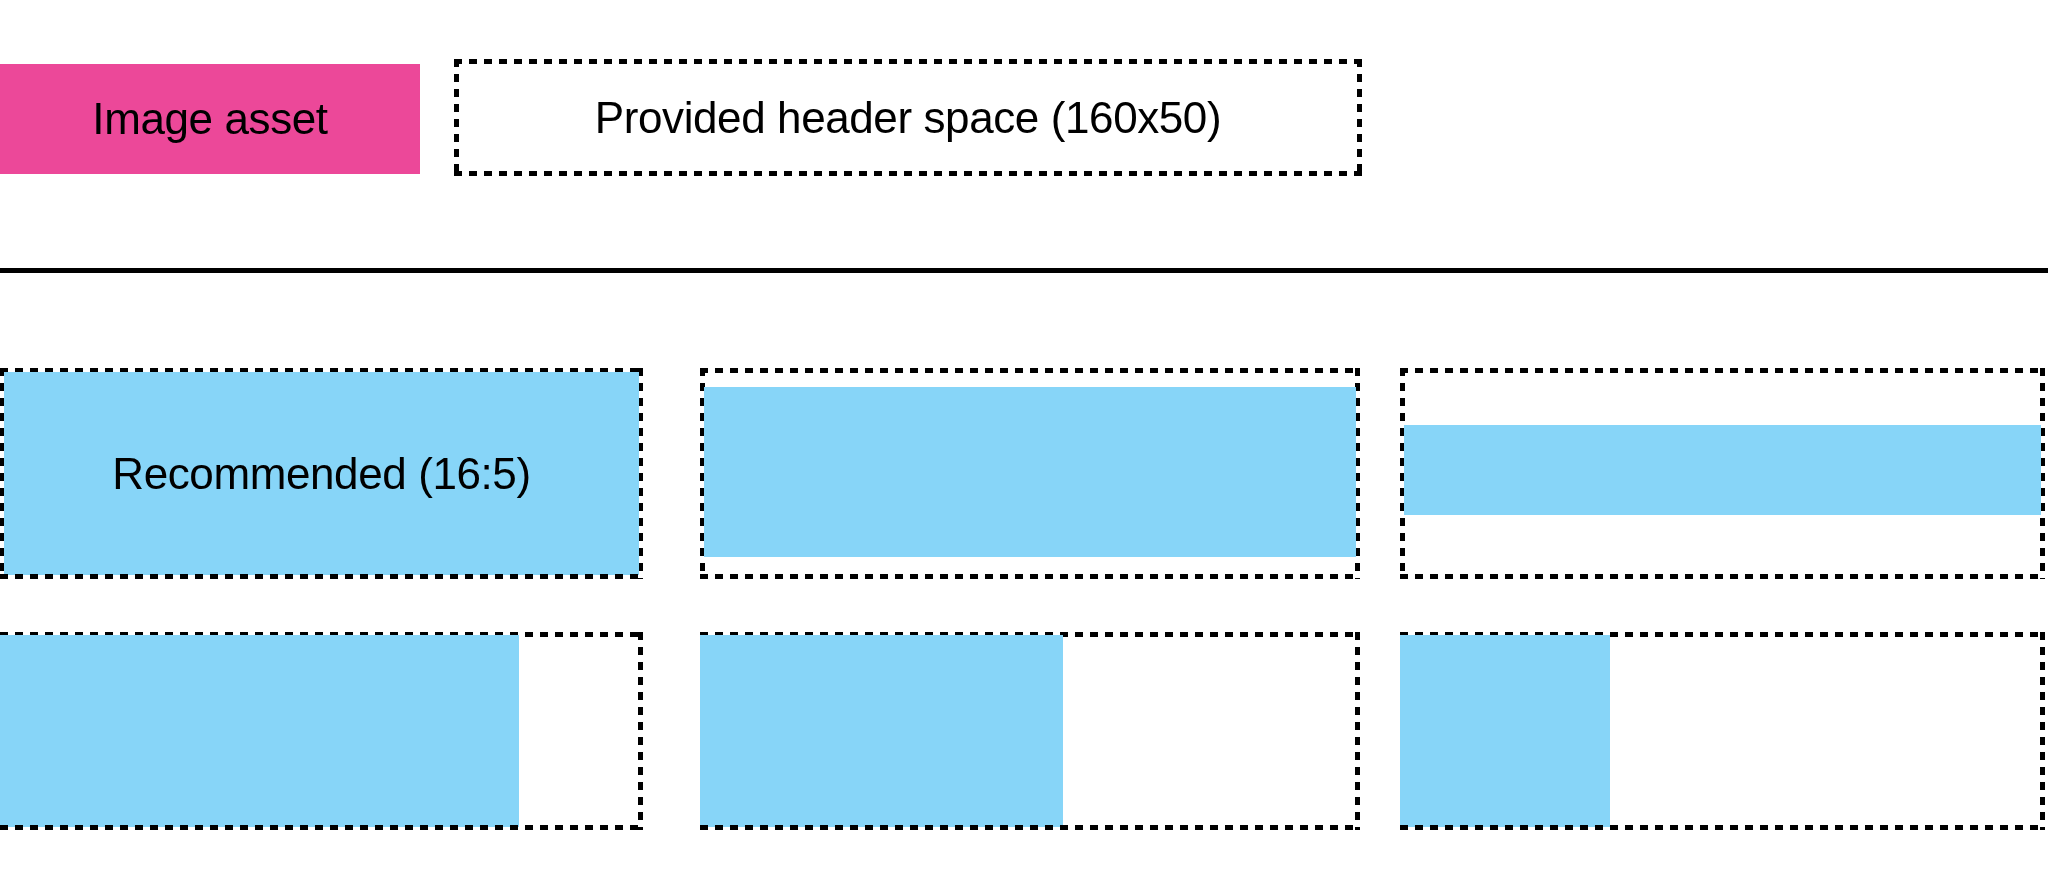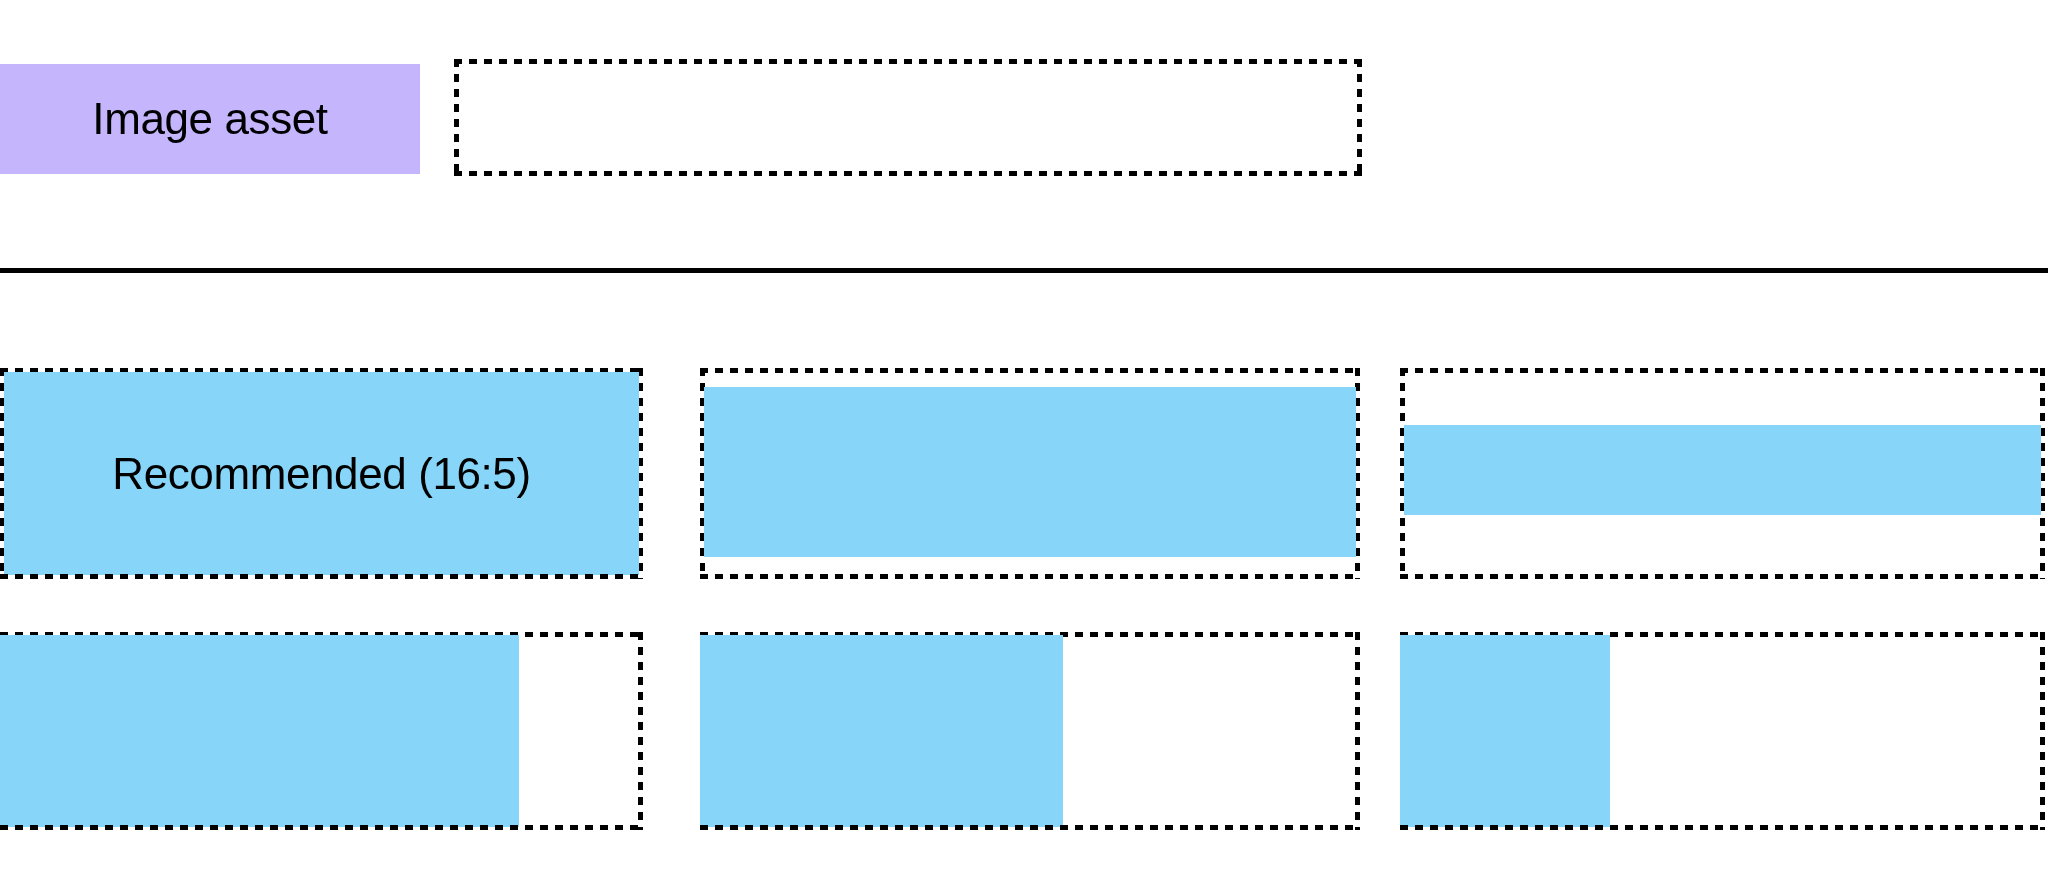--- a/index.html
+++ b/index.html
@@ -23,21 +23,21 @@
     left: 0;
     top: 0;
     width: 2048px;
     height: 896px;
   }
 
   
   .abs { position: absolute; }
 
   .fill-box {
-    background: #c4b5fd;
+    background: #ec4899;
   }
 
   .dashed-box {
     background: transparent;
     
     box-sizing: border-box;
   }
 
   .dashed-box::before,
   .dashed-box::after,
@@ -160,20 +160,21 @@
 
   <div id="header-band">
 
     <div class="abs fill-box" id="image-asset-swatch">
       <div class="box-label">Image asset</div>
     </div>
 
     <div class="abs dashed-box" id="header-space-outline">
       <span class="edge-l"></span>
       <span class="edge-r"></span>
+      <div class="box-label">Provided header space (160x50)</div>
     </div>
 
   </div>
 
   <div id="section-divider"></div>
 
   <div id="ratio-grid">
 
     <div class="ratio-card row-top col-1 dashed-box">
       <span class="edge-l"></span>

